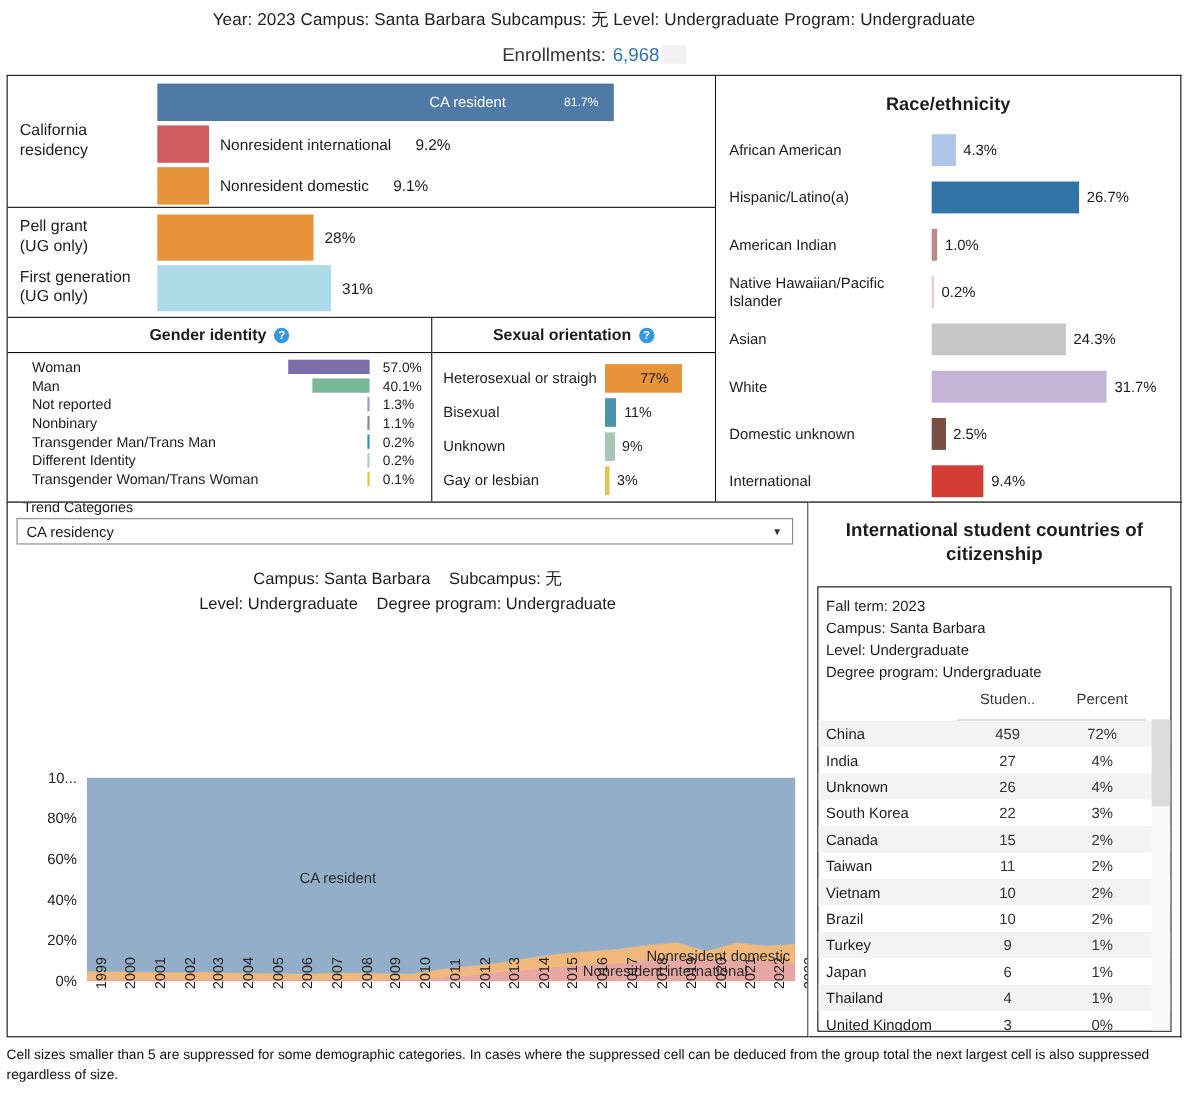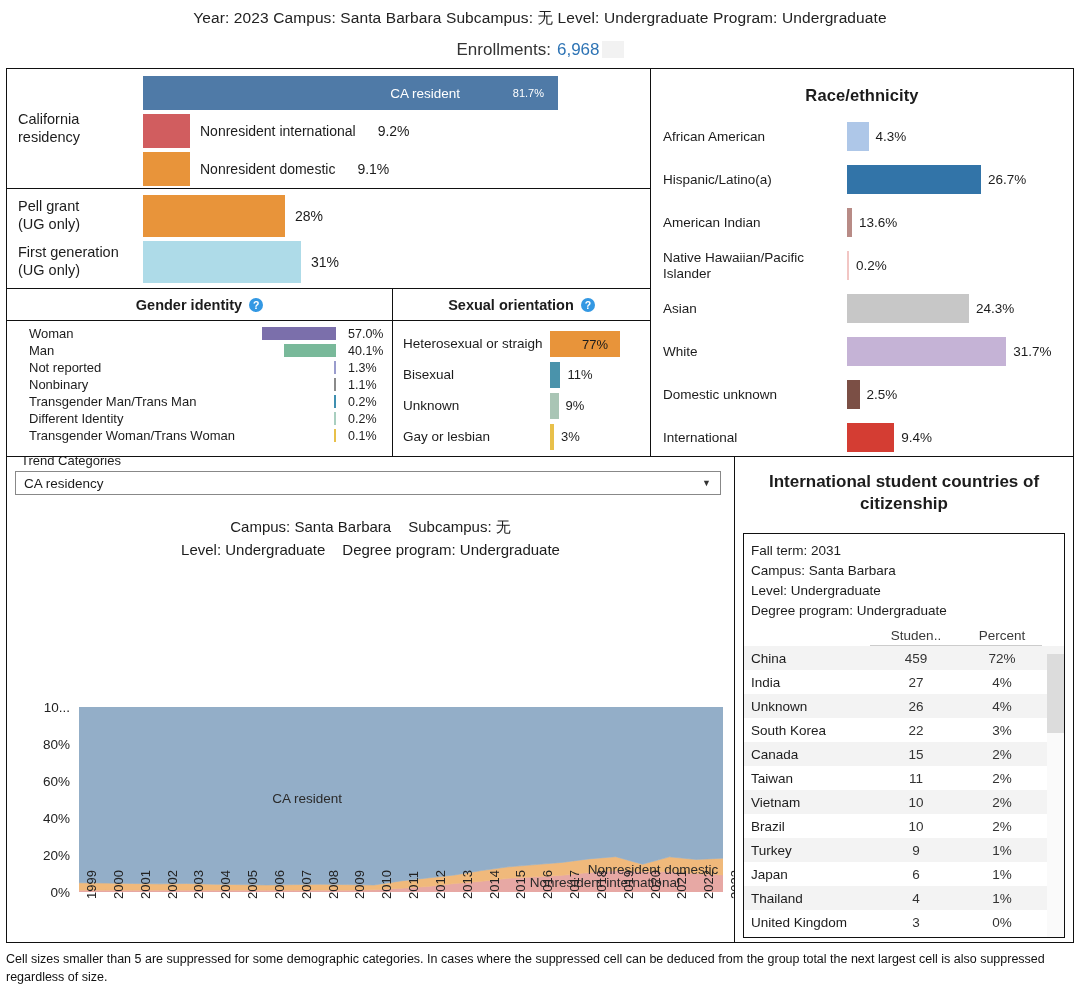--- a/index.html
+++ b/index.html
@@ -193,21 +193,21 @@
   }
   .ctry-box {
     position: absolute; left: 8px; top: 76px; right: 8px; bottom: 4px;
     border: 1px solid #111;
     overflow: hidden;
   }
   .ctry-meta { font-size: 13.5px; line-height: 1.47; padding: 7px 0 0 7px; }
   .ctry-head { display: flex; font-size: 13.5px; color: #3a3a3a; padding-top: 8px; }
   .ctry-head .c1 { width: 126px; flex: 0 0 126px; }
   .ctry-head .c2 { width: 92px;  flex: 0 0 92px; text-align: center; border-bottom: 1px solid #ccc; padding-bottom:2px;}
-  .ctry-head .c3 { width: 80px;  flex: 0 0 80px; text-align: center; border-bottom: 1px solid #ccc; padding-bottom:2px;}
+  .ctry-head .c3 { width: 80px;  flex: 0 0 80px; text-align: center; border-bottom: 1px solid #ccc; padding-bottom:11px;}
   .ctry-row { display: flex; font-size: 13.5px; height: 24px; align-items: center; }
   .ctry-row:nth-child(odd) { background: #f3f3f3; }
   .ctry-row .c1 { width: 126px; flex: 0 0 126px; padding-left: 7px; color:#1c1c1c; }
   .ctry-row .c2 { width: 92px;  flex: 0 0 92px; text-align: center; color:#333; }
   .ctry-row .c3 { width: 80px;  flex: 0 0 80px; text-align: center; color:#333; }
   .ctry-scroll-track {
     position: absolute; right: 0; top: 120px; bottom: 0; width: 17px;
     background: #fafafa;
   }
   .ctry-scroll-thumb {
@@ -373,21 +373,21 @@
             <span class="race-val">4.3%</span>
           </div>
           <div class="race-row">
             <div class="race-name">Hispanic/Latino(a)</div>
             <div class="race-bar" style="width: 134.034px; background: rgb(50, 116, 168);"></div>
             <span class="race-val">26.7%</span>
           </div>
           <div class="race-row">
             <div class="race-name">American Indian</div>
             <div class="race-bar" style="width: 5.02px; background: rgb(184, 139, 134);"></div>
-            <span class="race-val">13.6%</span>
+            <span class="race-val">1.0%</span>
           </div>
           <div class="race-row">
             <div class="race-name">Native Hawaiian/Pacific Islander</div>
             <div class="race-bar" style="width: 2px; background: rgb(242, 198, 196);"></div>
             <span class="race-val">0.2%</span>
           </div>
           <div class="race-row">
             <div class="race-name">Asian</div>
             <div class="race-bar" style="width: 121.986px; background: rgb(199, 199, 199);"></div>
             <span class="race-val">24.3%</span>
@@ -478,21 +478,21 @@
             <div class="xlab" style="left: 694.167px; top: 192px;">2022</div>
             <div class="xlab" style="left: 721px; top: 192px;">2023</div>
           </div>
       </div>
     </div>
 
     <div class="countries">
       <div class="ctry-title">International student countries of citizenship</div>
       <div class="ctry-box">
         <div class="ctry-meta" id="ctry-meta">
-            <div>Fall term: 2031</div>
+            <div>Fall term: 2023</div>
             <div>Campus: Santa Barbara</div>
             <div>Level: Undergraduate</div>
             <div>Degree program: Undergraduate</div>
           </div>
         <div class="ctry-head">
           <div class="c1"></div>
           <div class="c2">Studen..</div>
           <div class="c3">Percent</div>
         </div>
         <div id="ctry-rows">

